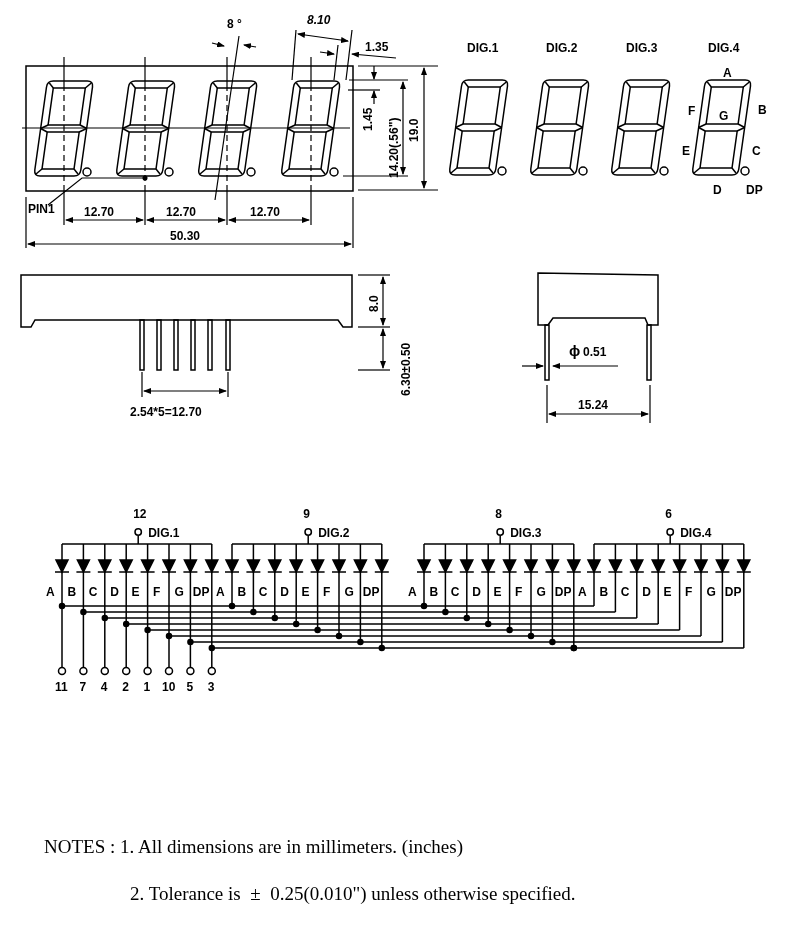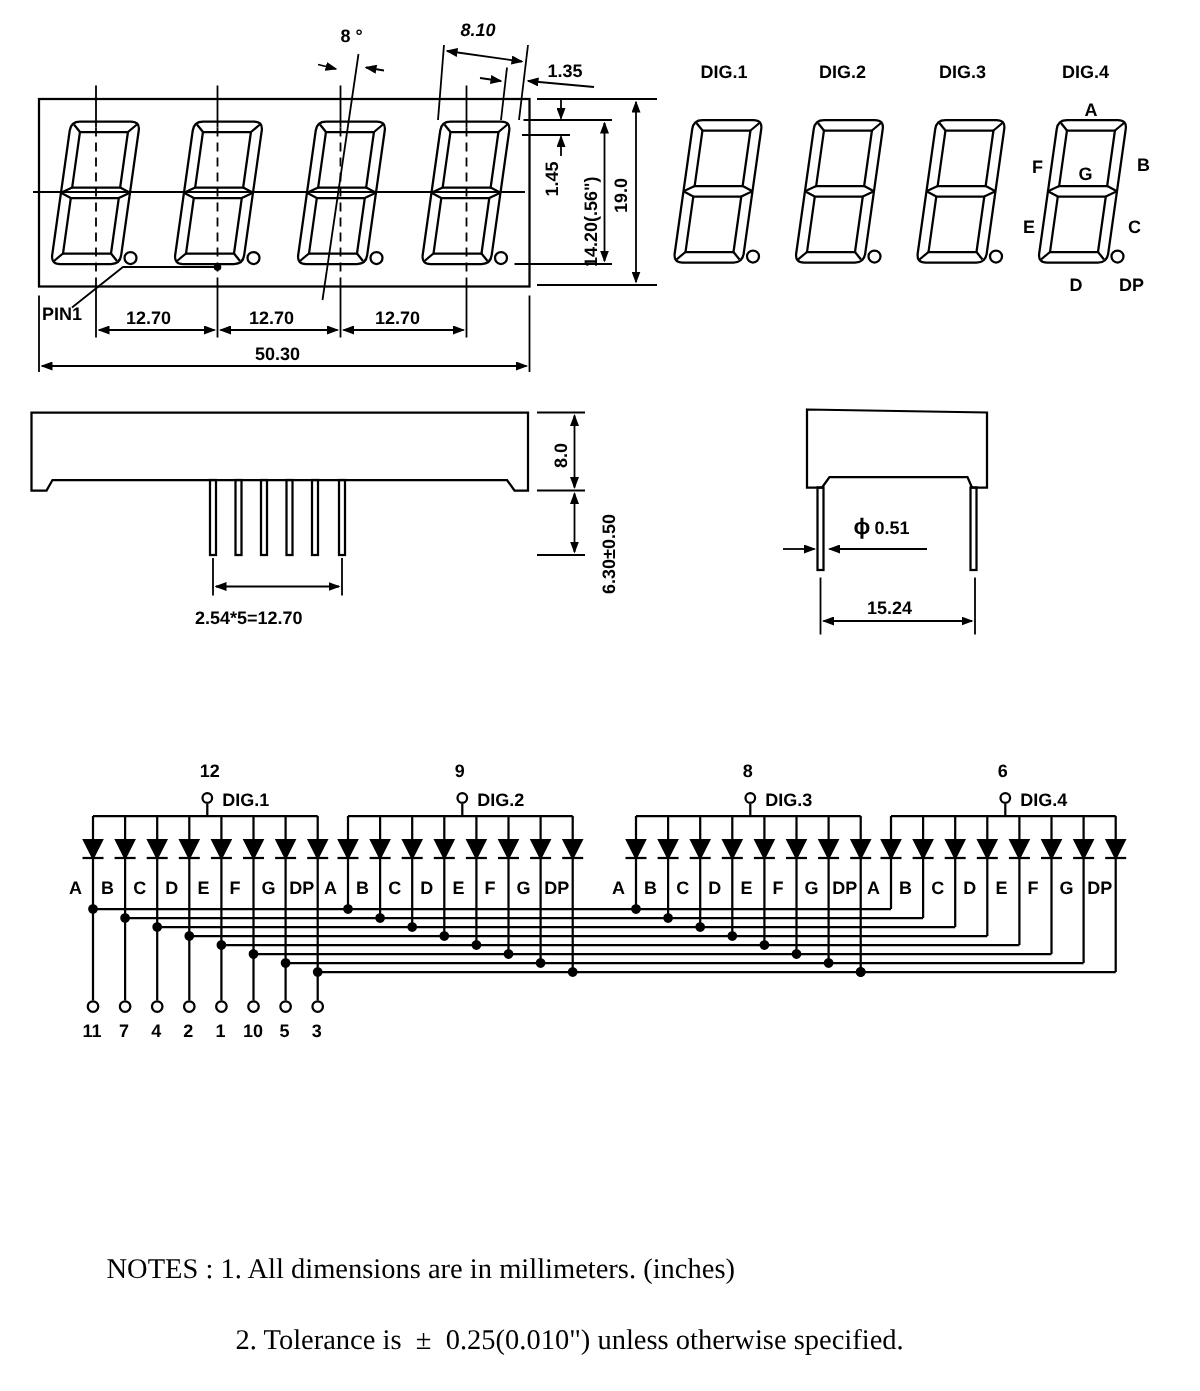--- a/index.html
+++ b/index.html
@@ -1,19 +1,19 @@
 <!DOCTYPE html>
 <html><head>
 <meta charset="utf-8">
 <style>
   html, body { margin: 0; padding: 0; background: #ffffff; }
   body { width: 800px; height: 927px; position: relative; overflow: hidden; }
   svg { position: absolute; left: 0; top: 0; }
   .lbl { font-family: "Liberation Sans", sans-serif; font-size: 12px; font-weight: bold; fill: #000; }
-  .notes { position: absolute; font-family: "Liberation Serif", serif; font-size: 19px; color: #000; white-space: pre; margin-left: 27px; }
+  .notes { position: absolute; font-family: "Liberation Serif", serif; font-size: 19px; color: #000; white-space: pre; }
 </style>
 </head>
 <body>
 
 <svg id="drawing" width="800" height="927" viewBox="0 0 800 927" xmlns="http://www.w3.org/2000/svg">
   <defs>
     <marker id="arr" markerWidth="8" markerHeight="6" refX="7" refY="3" orient="auto-start-reverse" markerUnits="userSpaceOnUse">
       <path d="M0,0 L8,3 L0,6 Z" fill="#000"></path>
     </marker>
   </defs>

